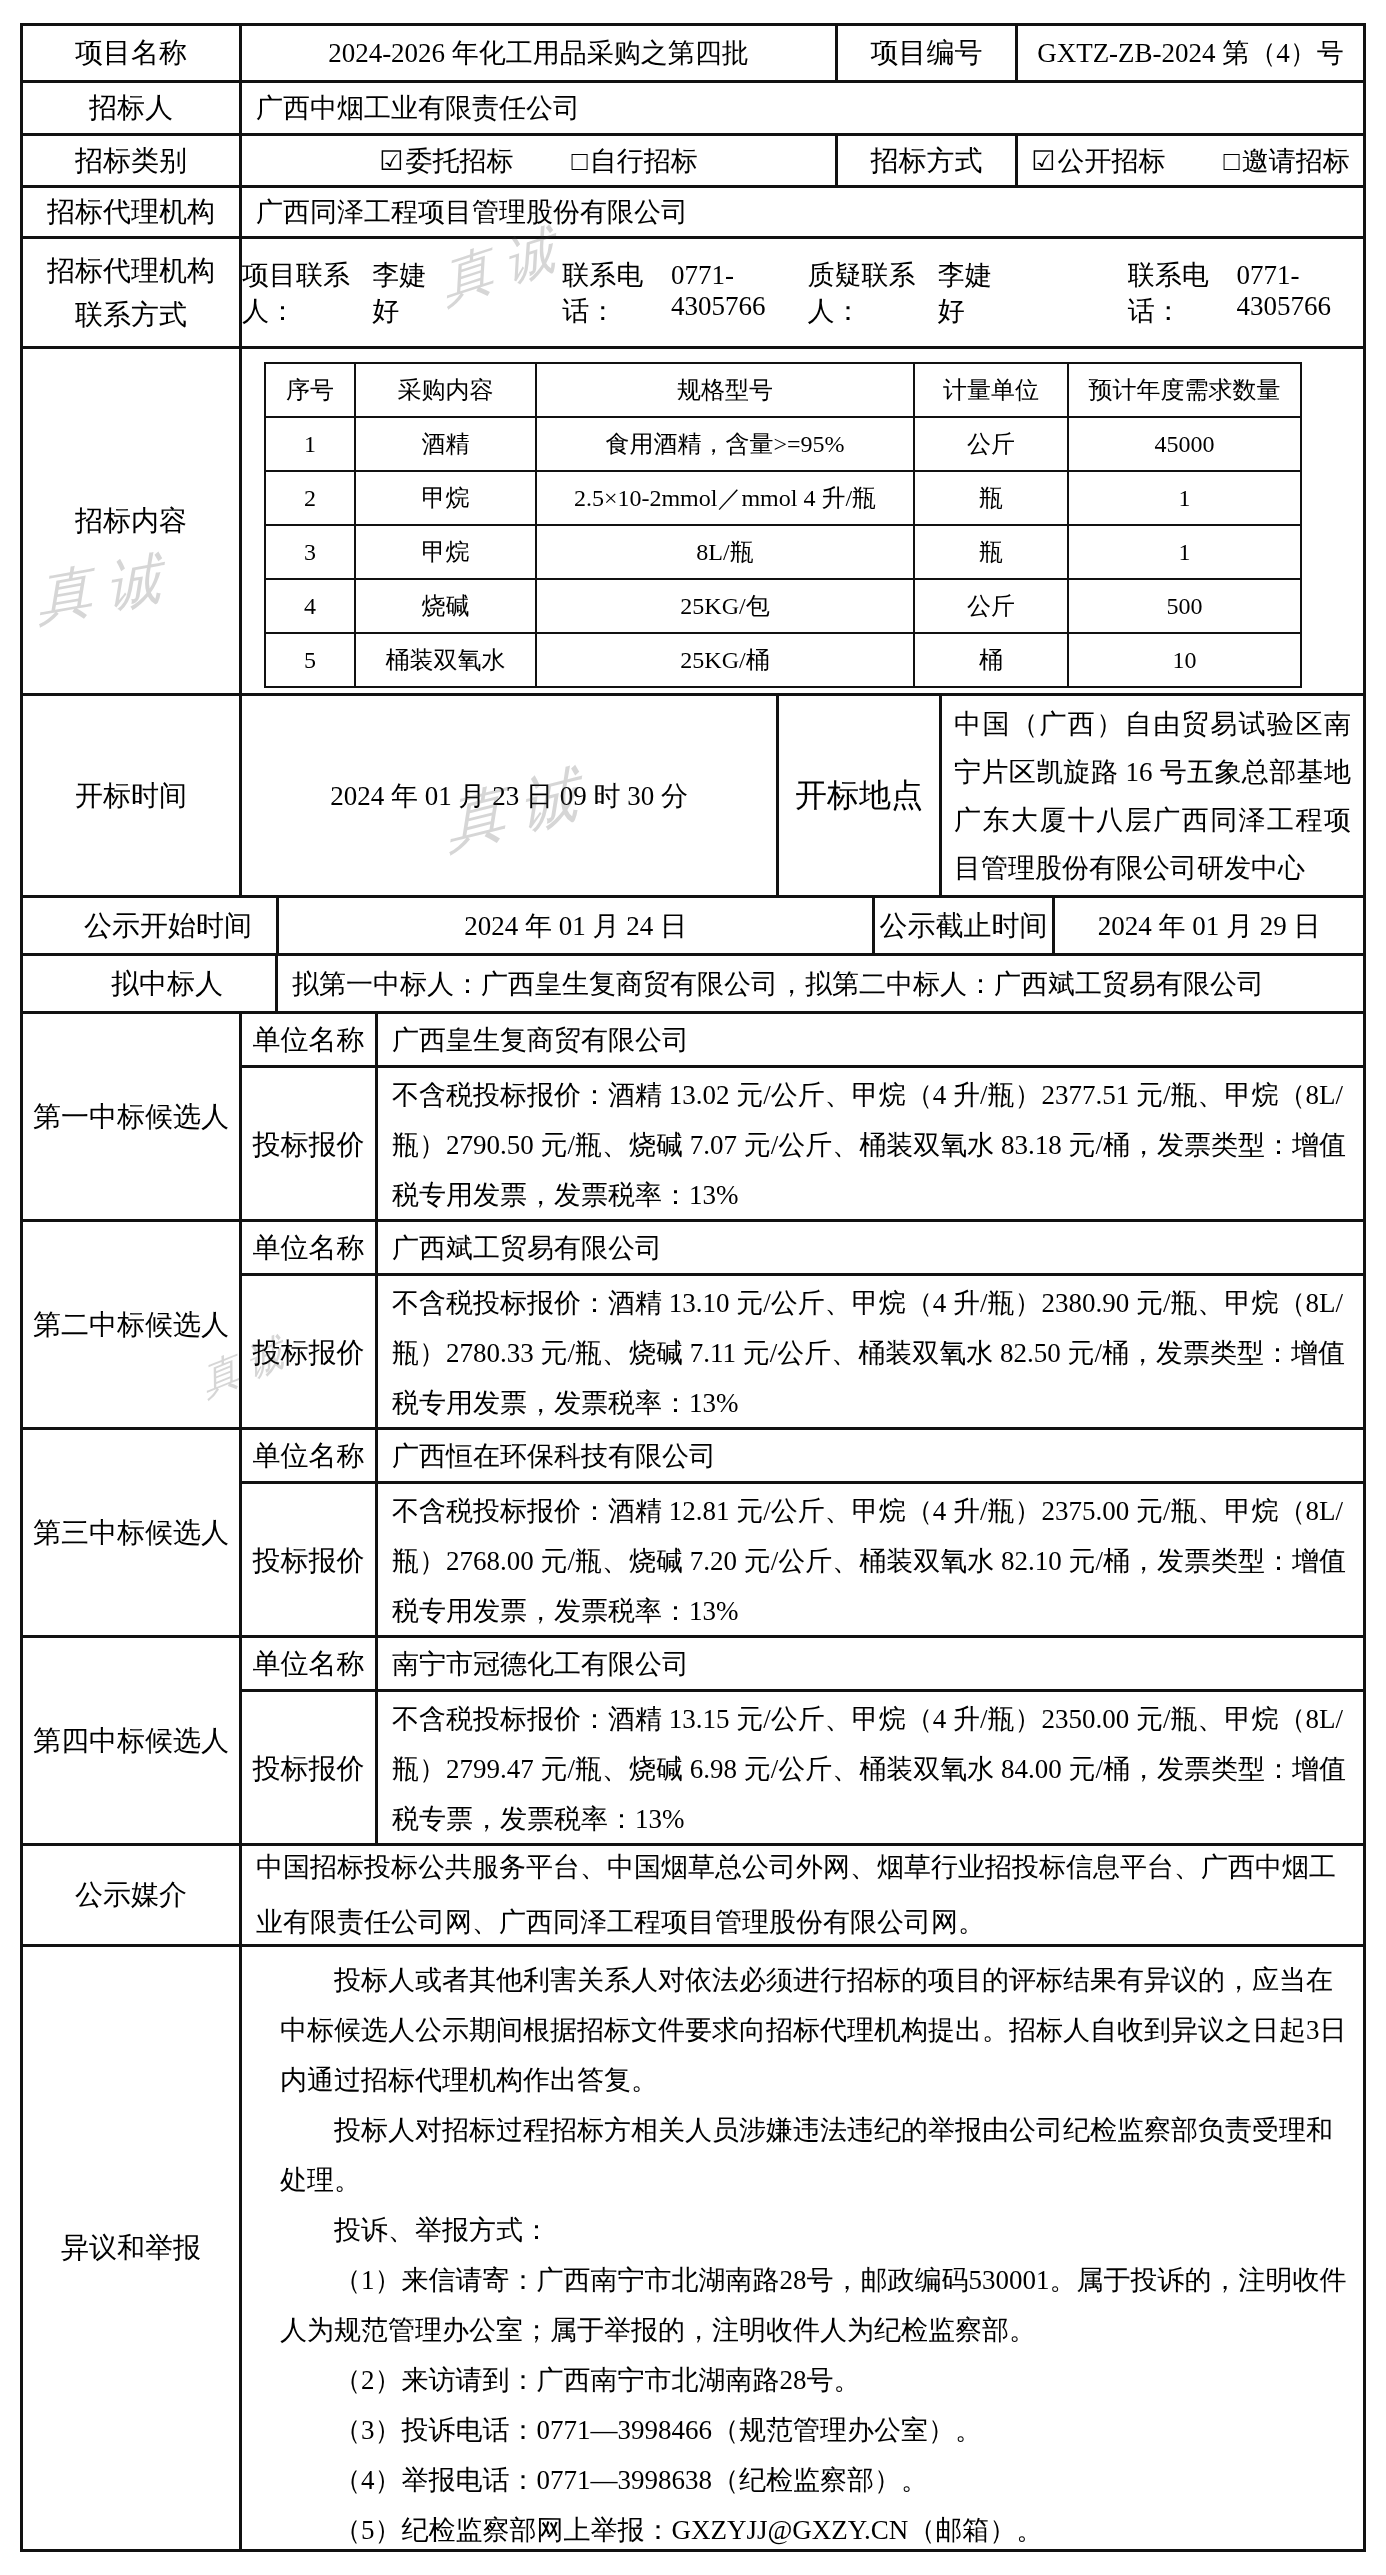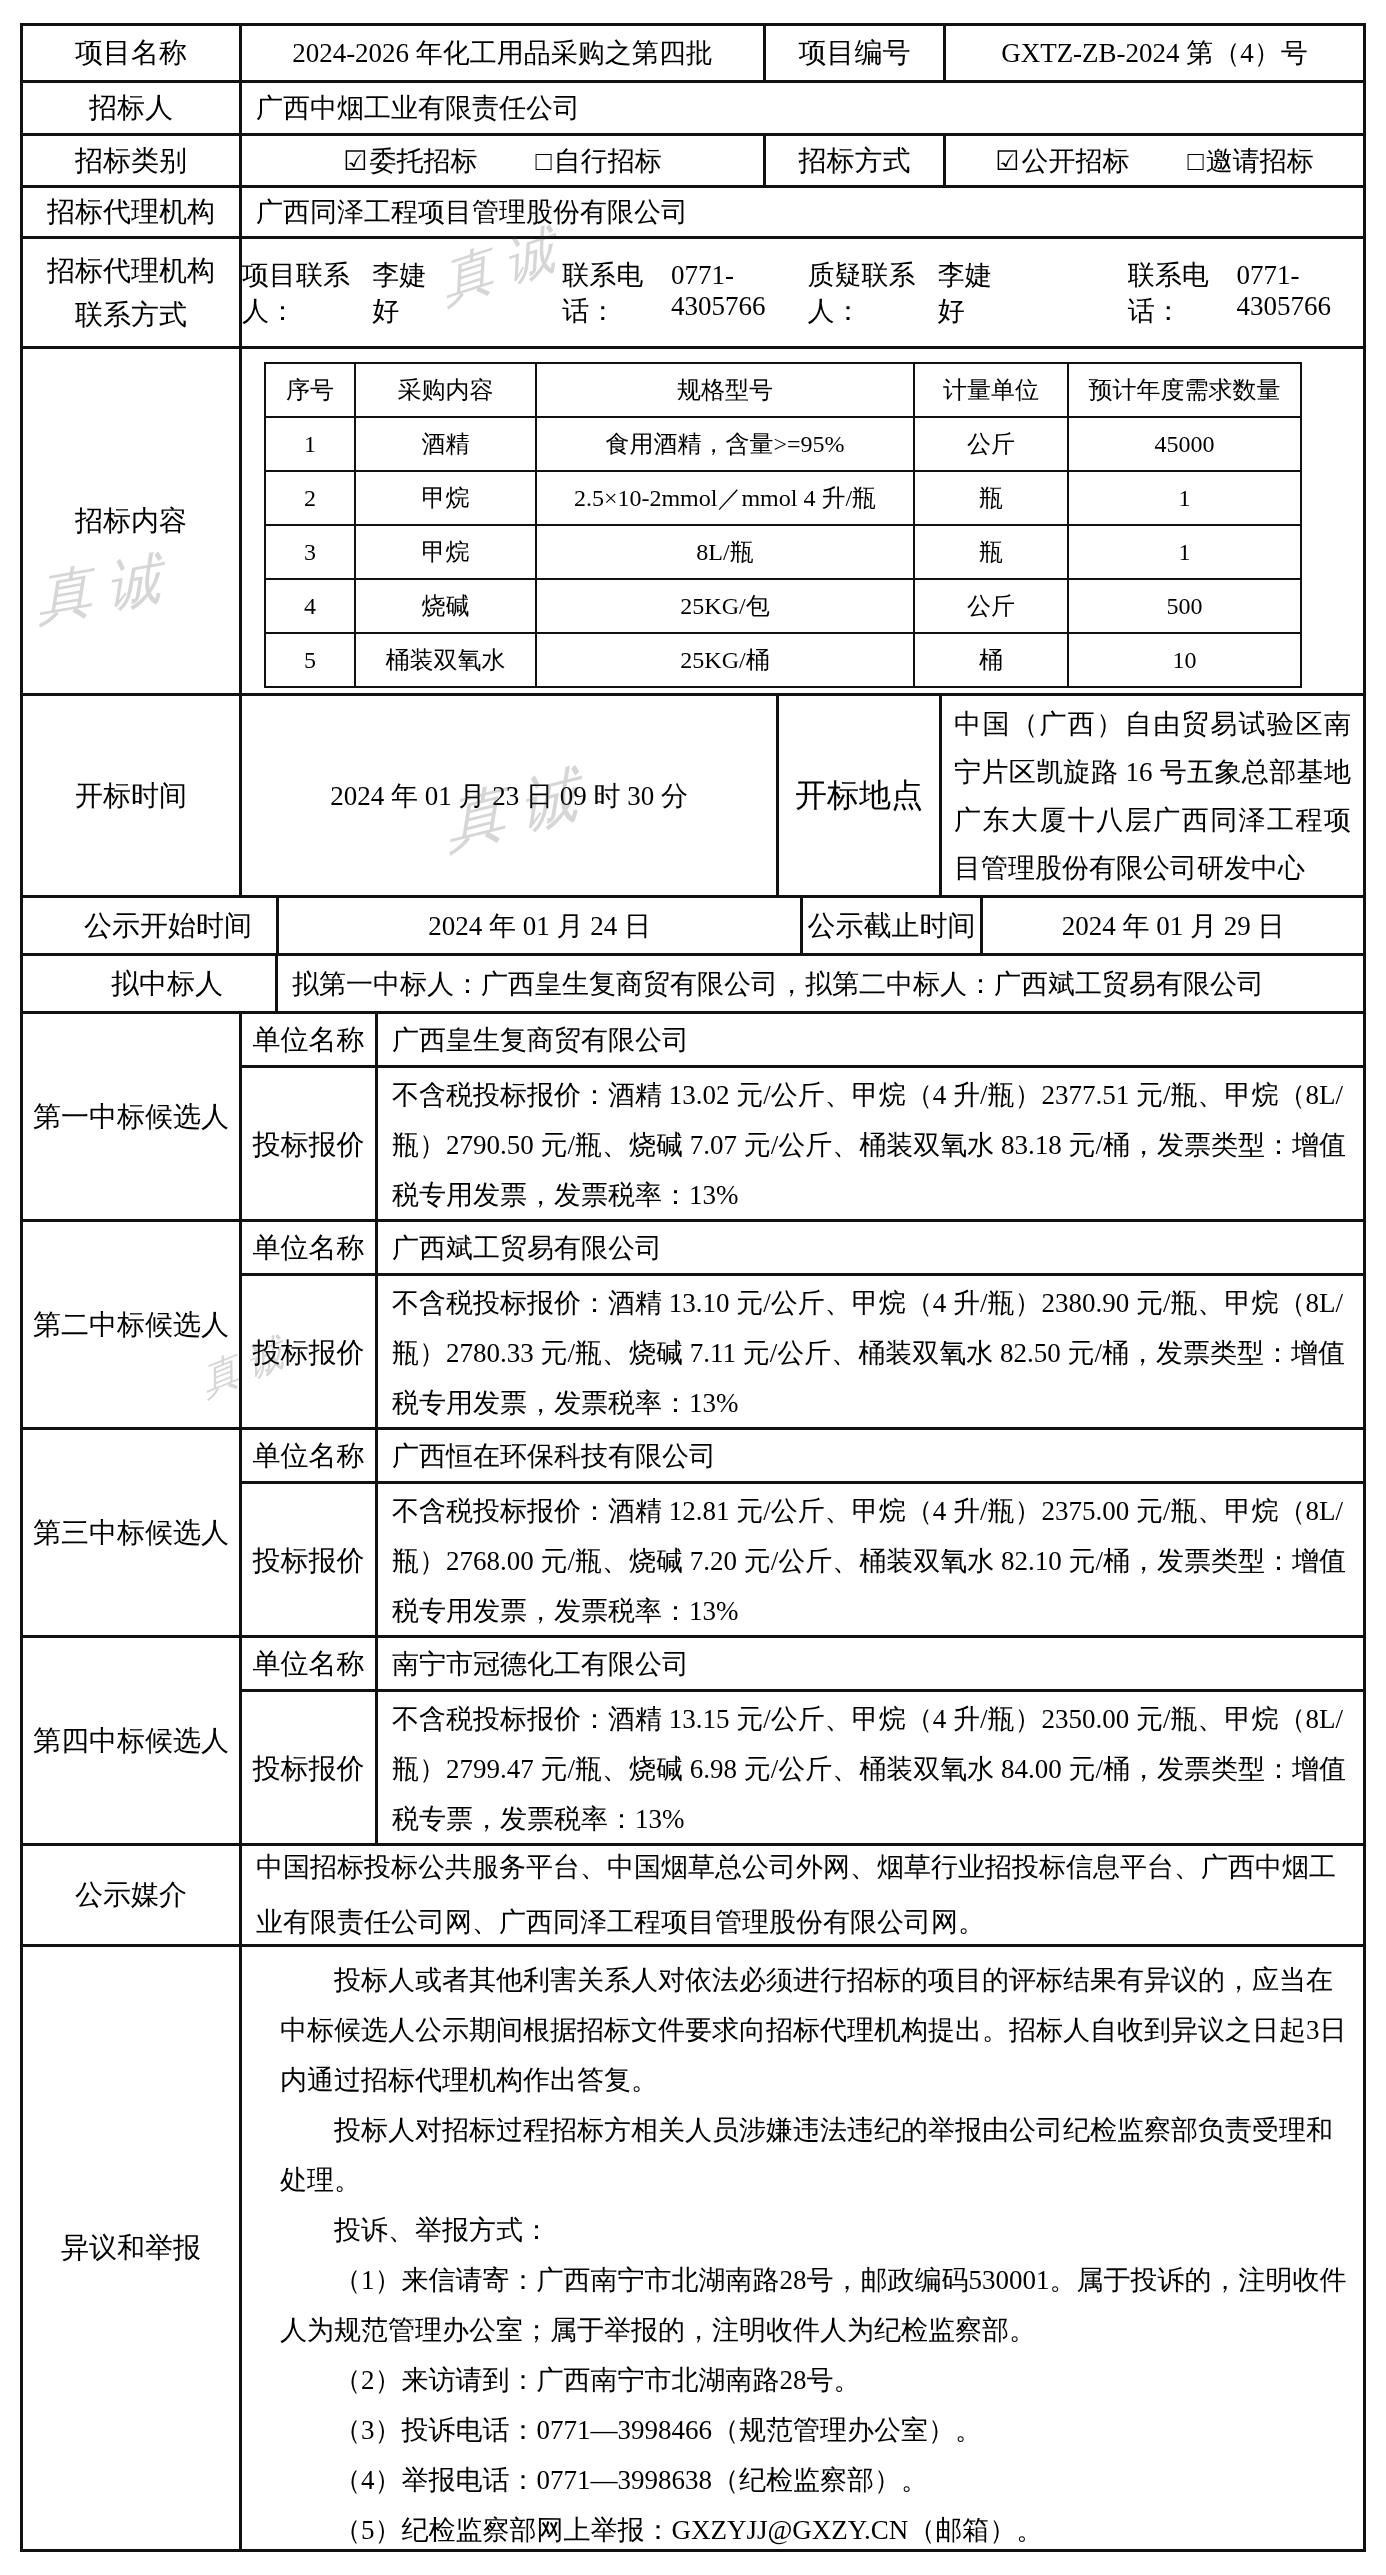--- a/index.html
+++ b/index.html
@@ -18,21 +18,21 @@
   }
   .row { display:flex; border-top:3px solid #111; }
   .row:first-child { border-top:none; }
   .cell { border-left:3px solid #111; display:flex; align-items:center; min-width:0; }
   .cell:first-child { border-left:none;text-align:right; }
 
   .label  { width:216px; flex:none; justify-content:center; text-align:center; font-size:28px; line-height:1.55; }
   .mlabel { width:180px; flex:none; justify-content:center; text-align:center; font-size:28px; }
   .val    { font-size:27px; padding:0 14px; }
   .center { justify-content:center; text-align:center; padding:0 6px; }
-  .w524 { width:524px; flex:none; }
+  .w524 { width:596px; flex:none; }
   .flex1 { flex:1; }
 
   .r-project  { height:54px; }
   .r-tenderer { height:53px; }
   .r-category { height:52px; }
   .r-agency   { height:51px; }
   .r-contact  { height:110px; }
   .r-content  { height:347px; }
   .r-opening  { height:202px; }
   .r-publicity{ height:58px;padding-left:37px; }

